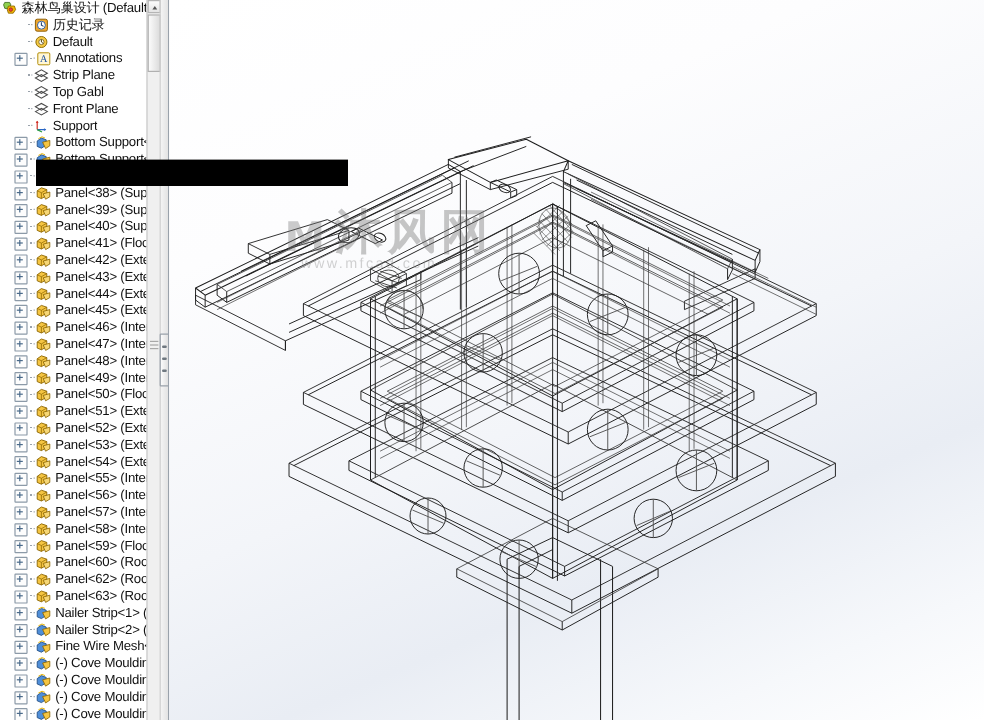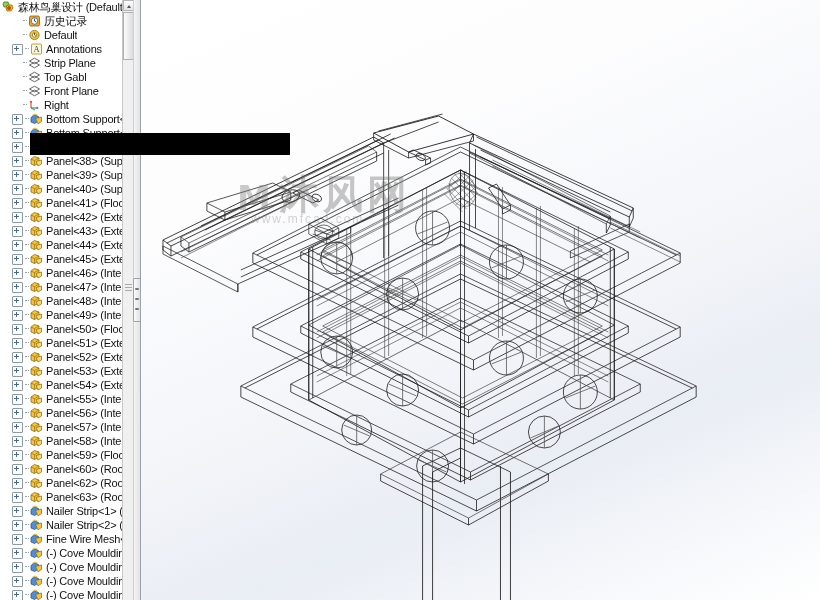--- a/index.html
+++ b/index.html
@@ -239,21 +239,21 @@
           <span class="dash"></span>
           <span class="ico">
             <svg width="13" height="12" viewBox="0 0 13 12">
         <path d="M3 9 L3 2" stroke="#d03028" stroke-width="1"></path>
         <path d="M3 9 L10 9" stroke="#2a66c4" stroke-width="1"></path>
         <path d="M3 9 L7 11" stroke="#2a9c40" stroke-width="1"></path>
         <path d="M1.8 3.4 L3 1.6 L4.2 3.4 Z" fill="#d03028"></path>
         <path d="M8.6 7.8 L10.6 9 L8.6 10.2 Z" fill="#2a66c4"></path>
       </svg>
           </span>
-          <span class="lbl">Right</span>
+          <span class="lbl">Support</span>
         </div>
         <div class="trow lvl1b">
           <span class="expander"></span>
           <span class="dash"></span>
           <span class="ico">
             <svg width="13" height="12" viewBox="0 0 13 12">
         <path d="M1 4.5 L4.5 2 L8.5 3.5 L8.5 8 L4.5 10.5 L1 9 Z" fill="#4f8ed8" stroke="#1e4a80" stroke-width=".7"></path>
         <path d="M5.5 5.5 L11.5 4 L11.5 8.5 L8 10.8 Z" fill="#f5c542" stroke="#8a6400" stroke-width=".7"></path>
         <path d="M2 2.5 L5 1 L7.5 2" fill="none" stroke="#e8b400" stroke-width=".8"></path>
       </svg>

